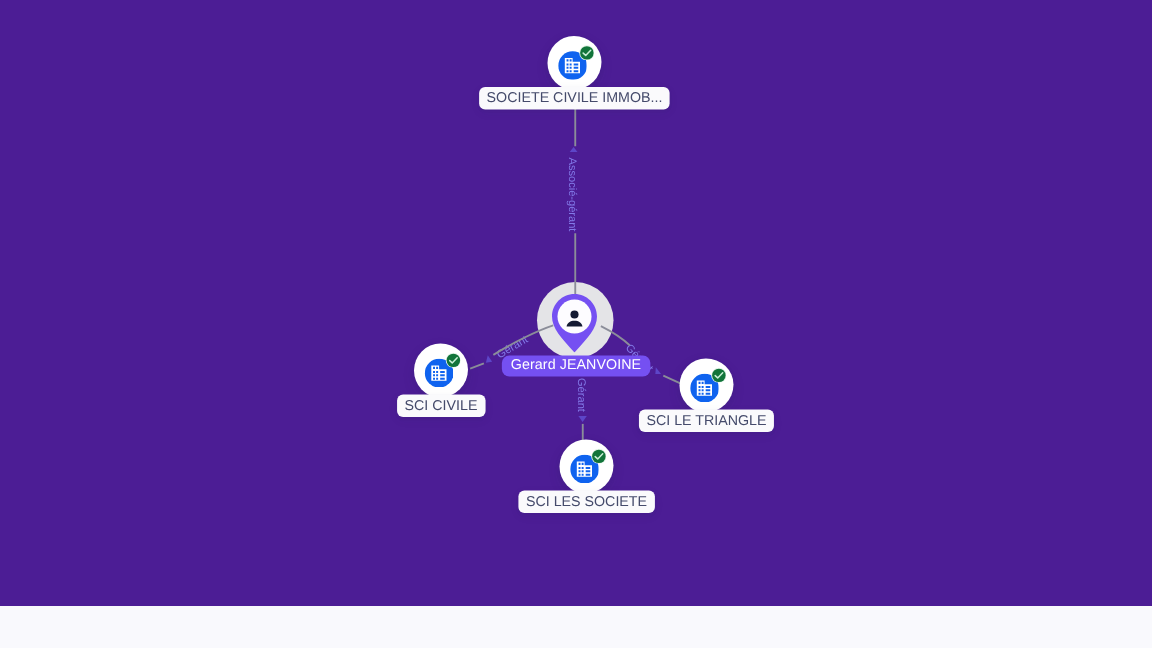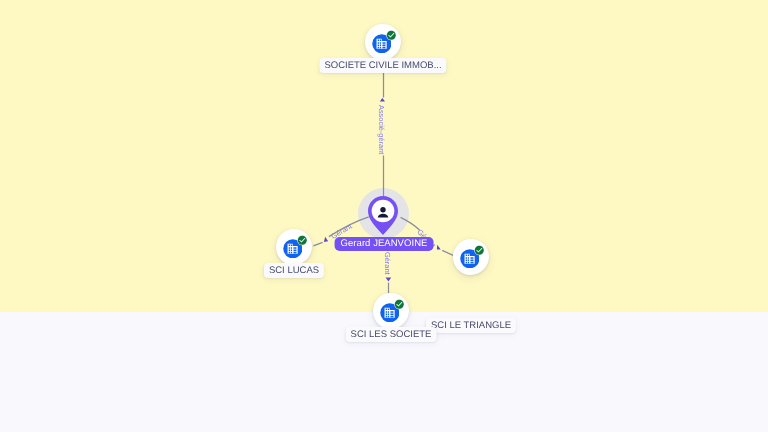--- a/index.html
+++ b/index.html
@@ -1,18 +1,18 @@
 <!DOCTYPE html>
 <html><head>
 <meta charset="utf-8">
 <style>
   html,body{margin:0;padding:0;}
   body{width:768px;height:432px;background:#f9f9fd;overflow:hidden;
        font-family:"Liberation Sans",sans-serif;-webkit-font-smoothing:antialiased;text-rendering:geometricPrecision;}
-  #graph{position:relative;width:768px;height:312px;background:#fef9c3;}
+  #graph{position:relative;width:768px;height:404px;background:#4c1d95;}
   svg.layer{position:absolute;left:0;top:0;width:768px;height:432px;z-index:2;}
   .node{position:absolute;transform:translate(-50%,-50%);z-index:3;}
   .co-wrap{position:relative;width:36px;height:36px;}
   .co-circle{position:absolute;inset:0;border-radius:49% 51% 52% 48% / 50% 48% 52% 50%;background:#fff;
     box-shadow:0 1px 3px rgba(40,45,90,.13),0 3px 9px rgba(40,45,90,.09);}
   .co-blob{position:absolute;left:6.7px;top:9.9px;width:19.6px;height:19.6px;}
   .badge{position:absolute;left:20.7px;top:5.7px;width:10.5px;height:10.5px;}
   .nlabel{position:absolute;left:50%;transform:translateX(-50%);
     background:#fafafc;border-radius:4px;padding:3px 5px 3px;
     color:#454b6b;font-size:9.5px;line-height:9px;white-space:nowrap;
@@ -77,39 +77,39 @@
         <g transform="translate(9.26,9.52) scale(0.9155)">
           <path fill="#ffffff" fill-rule="evenodd" d="M0,0 H11.6 V5.4 H22.6 V22.6 H0 Z M2.6,2.0 h2.9 v3.3 h-2.9 z M7.2,2.0 h2.9 v3.3 h-2.9 z M2.6,8.2 h2.9 v2.9 h-2.9 z M7.2,8.2 h2.9 v2.9 h-2.9 z M2.6,13.2 h2.9 v2.9 h-2.9 z M7.2,13.2 h2.9 v2.9 h-2.9 z M2.6,18.2 h2.9 v2.9 h-2.9 z M7.2,18.2 h2.9 v2.9 h-2.9 z M13.2,8.2 h6.8 v2.9 h-6.8 z M13.2,13.2 h6.8 v2.9 h-6.8 z M13.2,18.2 h6.8 v2.9 h-6.8 z"></path>
         </g>
       </svg>
       <svg class="badge" viewBox="0 0 26 26">
         <circle cx="13" cy="13" r="12.6" fill="#e3f3e7"></circle>
         <circle cx="13" cy="13" r="11.1" fill="#11743a"></circle>
         <path d="M6.9,13.4 L11.1,17.2 L19.3,8.6" fill="none" stroke="#c9efd6" stroke-width="2.5" stroke-linecap="round" stroke-linejoin="round"></path>
       </svg>
     </div>
-    <div class="nlabel" style="top:33.9px;">SCI LUCAS</div>
+    <div class="nlabel" style="top:33.9px;">SCI CIVILE</div>
   </div>
 
   <div class="node" style="left:471px;top:257px;">
     <div class="co-wrap">
       <div class="co-circle"></div>
       <svg class="co-blob" viewBox="0 0 40 40">
         <circle cx="20" cy="20" r="19.5" fill="#0f63ef"></circle>
         <g transform="translate(9.26,9.52) scale(0.9155)">
           <path fill="#ffffff" fill-rule="evenodd" d="M0,0 H11.6 V5.4 H22.6 V22.6 H0 Z M2.6,2.0 h2.9 v3.3 h-2.9 z M7.2,2.0 h2.9 v3.3 h-2.9 z M2.6,8.2 h2.9 v2.9 h-2.9 z M7.2,8.2 h2.9 v2.9 h-2.9 z M2.6,13.2 h2.9 v2.9 h-2.9 z M7.2,13.2 h2.9 v2.9 h-2.9 z M2.6,18.2 h2.9 v2.9 h-2.9 z M7.2,18.2 h2.9 v2.9 h-2.9 z M13.2,8.2 h6.8 v2.9 h-6.8 z M13.2,13.2 h6.8 v2.9 h-6.8 z M13.2,18.2 h6.8 v2.9 h-6.8 z"></path>
         </g>
       </svg>
       <svg class="badge" viewBox="0 0 26 26">
         <circle cx="13" cy="13" r="12.6" fill="#e3f3e7"></circle>
         <circle cx="13" cy="13" r="11.1" fill="#11743a"></circle>
         <path d="M6.9,13.4 L11.1,17.2 L19.3,8.6" fill="none" stroke="#c9efd6" stroke-width="2.5" stroke-linecap="round" stroke-linejoin="round"></path>
       </svg>
     </div>
-    <div class="nlabel" style="top:33.9px;margin-top:45px;">SCI LE TRIANGLE</div>
+    <div class="nlabel" style="top:33.9px;">SCI LE TRIANGLE</div>
   </div>
 
   <div class="node" style="left:391px;top:311px;">
     <div class="co-wrap">
       <div class="co-circle"></div>
       <svg class="co-blob" viewBox="0 0 40 40">
         <circle cx="20" cy="20" r="19.5" fill="#0f63ef"></circle>
         <g transform="translate(9.26,9.52) scale(0.9155)">
           <path fill="#ffffff" fill-rule="evenodd" d="M0,0 H11.6 V5.4 H22.6 V22.6 H0 Z M2.6,2.0 h2.9 v3.3 h-2.9 z M7.2,2.0 h2.9 v3.3 h-2.9 z M2.6,8.2 h2.9 v2.9 h-2.9 z M7.2,8.2 h2.9 v2.9 h-2.9 z M2.6,13.2 h2.9 v2.9 h-2.9 z M7.2,13.2 h2.9 v2.9 h-2.9 z M2.6,18.2 h2.9 v2.9 h-2.9 z M7.2,18.2 h2.9 v2.9 h-2.9 z M13.2,8.2 h6.8 v2.9 h-6.8 z M13.2,13.2 h6.8 v2.9 h-6.8 z M13.2,18.2 h6.8 v2.9 h-6.8 z"></path>
         </g>

